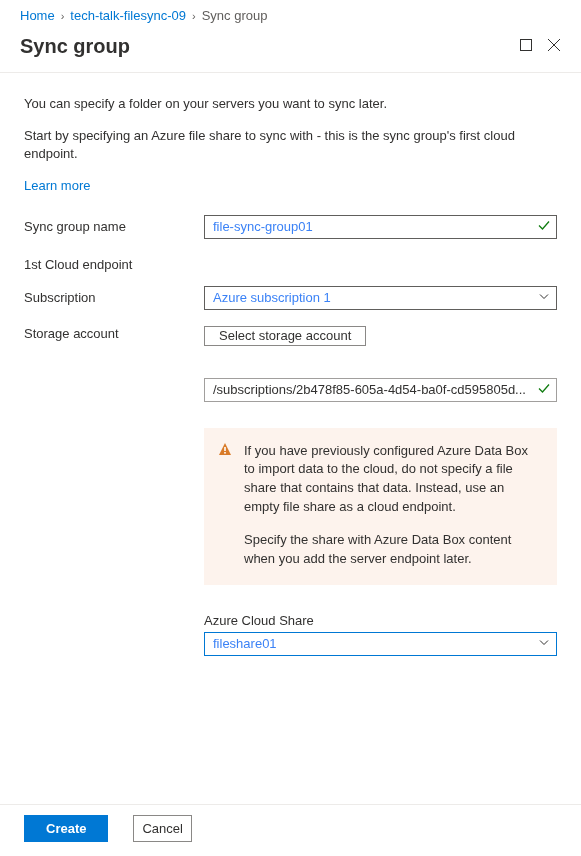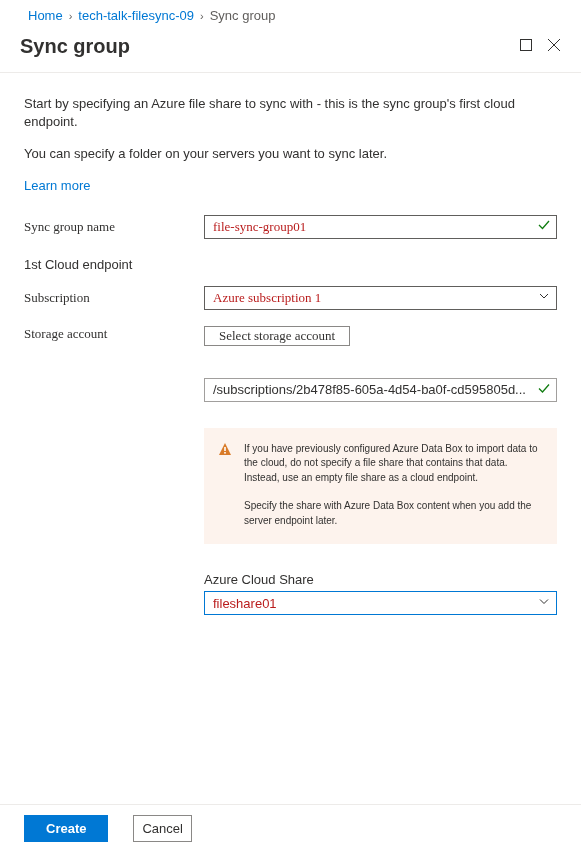--- a/index.html
+++ b/index.html
@@ -6,21 +6,21 @@
     body {
       font-family: 'Segoe UI', Arial, sans-serif;
       font-size: 13px;
       color: #323130;
       background: #ffffff;
       width: 581px;
       height: 856px;
       position: relative;
     }
     .breadcrumb {
-      padding: 8px 20px 6px 28px;
+      padding: 8px 20px 6px 20px;
       font-size: 13px;
       display: flex;
       align-items: center;
       gap: 6px;
     }
     .breadcrumb a { color: #0078d4; text-decoration: none; cursor: pointer; }
     .breadcrumb .sep { color: #605e5c; font-size: 11px; }
     .breadcrumb .current { color: #605e5c; }
     .header {
       display: flex;
@@ -28,34 +28,34 @@
       align-items: center;
       padding: 6px 20px 14px 20px;
       border-bottom: 1px solid #edebe9;
     }
     .header h1 { font-size: 20px; font-weight: 600; }
     .header-icons { display: flex; gap: 14px; align-items: center; }
     .header-icons svg { cursor: pointer; }
     .content { padding: 22px 24px 0 24px; }
     .intro { font-size: 13px; line-height: 1.4; margin-bottom: 14px; color: #323130; }
     .learn-more { color: #0078d4; text-decoration: none; font-size: 13px; cursor: pointer; display: inline-block; margin-bottom: 22px; }
-    .form-row { display: flex; align-items: center; margin-bottom: 16px; font-family: Liberation Serif, serif; }
+    .form-row { display: flex; align-items: center; margin-bottom: 16px; }
     .form-row .label { width: 180px; font-size: 13px; color: #323130; flex-shrink: 0; }
     .form-row .control { flex: 1; }
     .section-title { font-size: 13px; margin: 18px 0 14px 0; color: #323130; }
     .input-wrap { position: relative; }
     input[type="text"], .select-box {
       width: 100%;
       height: 24px;
       padding: 2px 26px 2px 8px;
       border: 1px solid #605e5c;
       font-size: 13px;
       font-family: inherit;
       background: #fff;
-      color: #b91c1c;
+      color: #3b82f6;
     }
     .valid-border { border: 1px solid #8661c5; }
     .select-box { cursor: pointer; display: flex; align-items: center; position: relative; }
     .select-box.blue-border { border: 1px solid #0078d4; }
     .chevron-down {
       position: absolute; right: 6px; top: 50%; transform: translateY(-50%);
       pointer-events: none;
     }
     .checkmark {
       position: absolute; right: 6px; top: 50%; transform: translateY(-50%);
@@ -82,21 +82,21 @@
       color: #323130;
       text-overflow: ellipsis;
       overflow: hidden;
       white-space: nowrap;
     }
     .warning-box {
       margin-top: 26px;
       background: #fdf3ed;
       padding: 14px 16px 16px 40px;
       position: relative;
-      font-size: 10px;
+      font-size: 13px;
       line-height: 1.45;
       color: #323130;
     }
     .warning-box .warn-icon {
       position: absolute; left: 14px; top: 14px;
     }
     .warning-box p + p { margin-top: 14px; }
     .field-label { font-size: 13px; margin-top: 28px; margin-bottom: 4px; }
     .footer {
       position: absolute;
@@ -148,22 +148,22 @@
     <span>
       <svg width="14" height="14" viewBox="0 0 14 14">
           <line x1="1" y1="1" x2="13" y2="13" stroke="#323130" stroke-width="1"></line>
           <line x1="13" y1="1" x2="1" y2="13" stroke="#323130" stroke-width="1"></line>
         </svg>
     </span>
   </div>
 </div>
 
 <div class="content">
+  <p class="intro">You can specify a folder on your servers you want to sync later.</p>
   <p class="intro">Start by specifying an Azure file share to sync with - this is the sync group's first cloud endpoint.</p>
-  <p class="intro">You can specify a folder on your servers you want to sync later.</p>
   <a class="learn-more">Learn more</a>
 
   <div class="form-row">
     <div class="label">Sync group name</div>
     <div class="control input-wrap">
       <input type="text" class="valid-border" value="file-sync-group01" style="">
       <span class="checkmark">
         <svg width="14" height="14" viewBox="0 0 14 14">
             <polyline points="2,7 5.5,10.5 12,3" fill="none" stroke="#107c10" stroke-width="1.3"></polyline>
           </svg>

